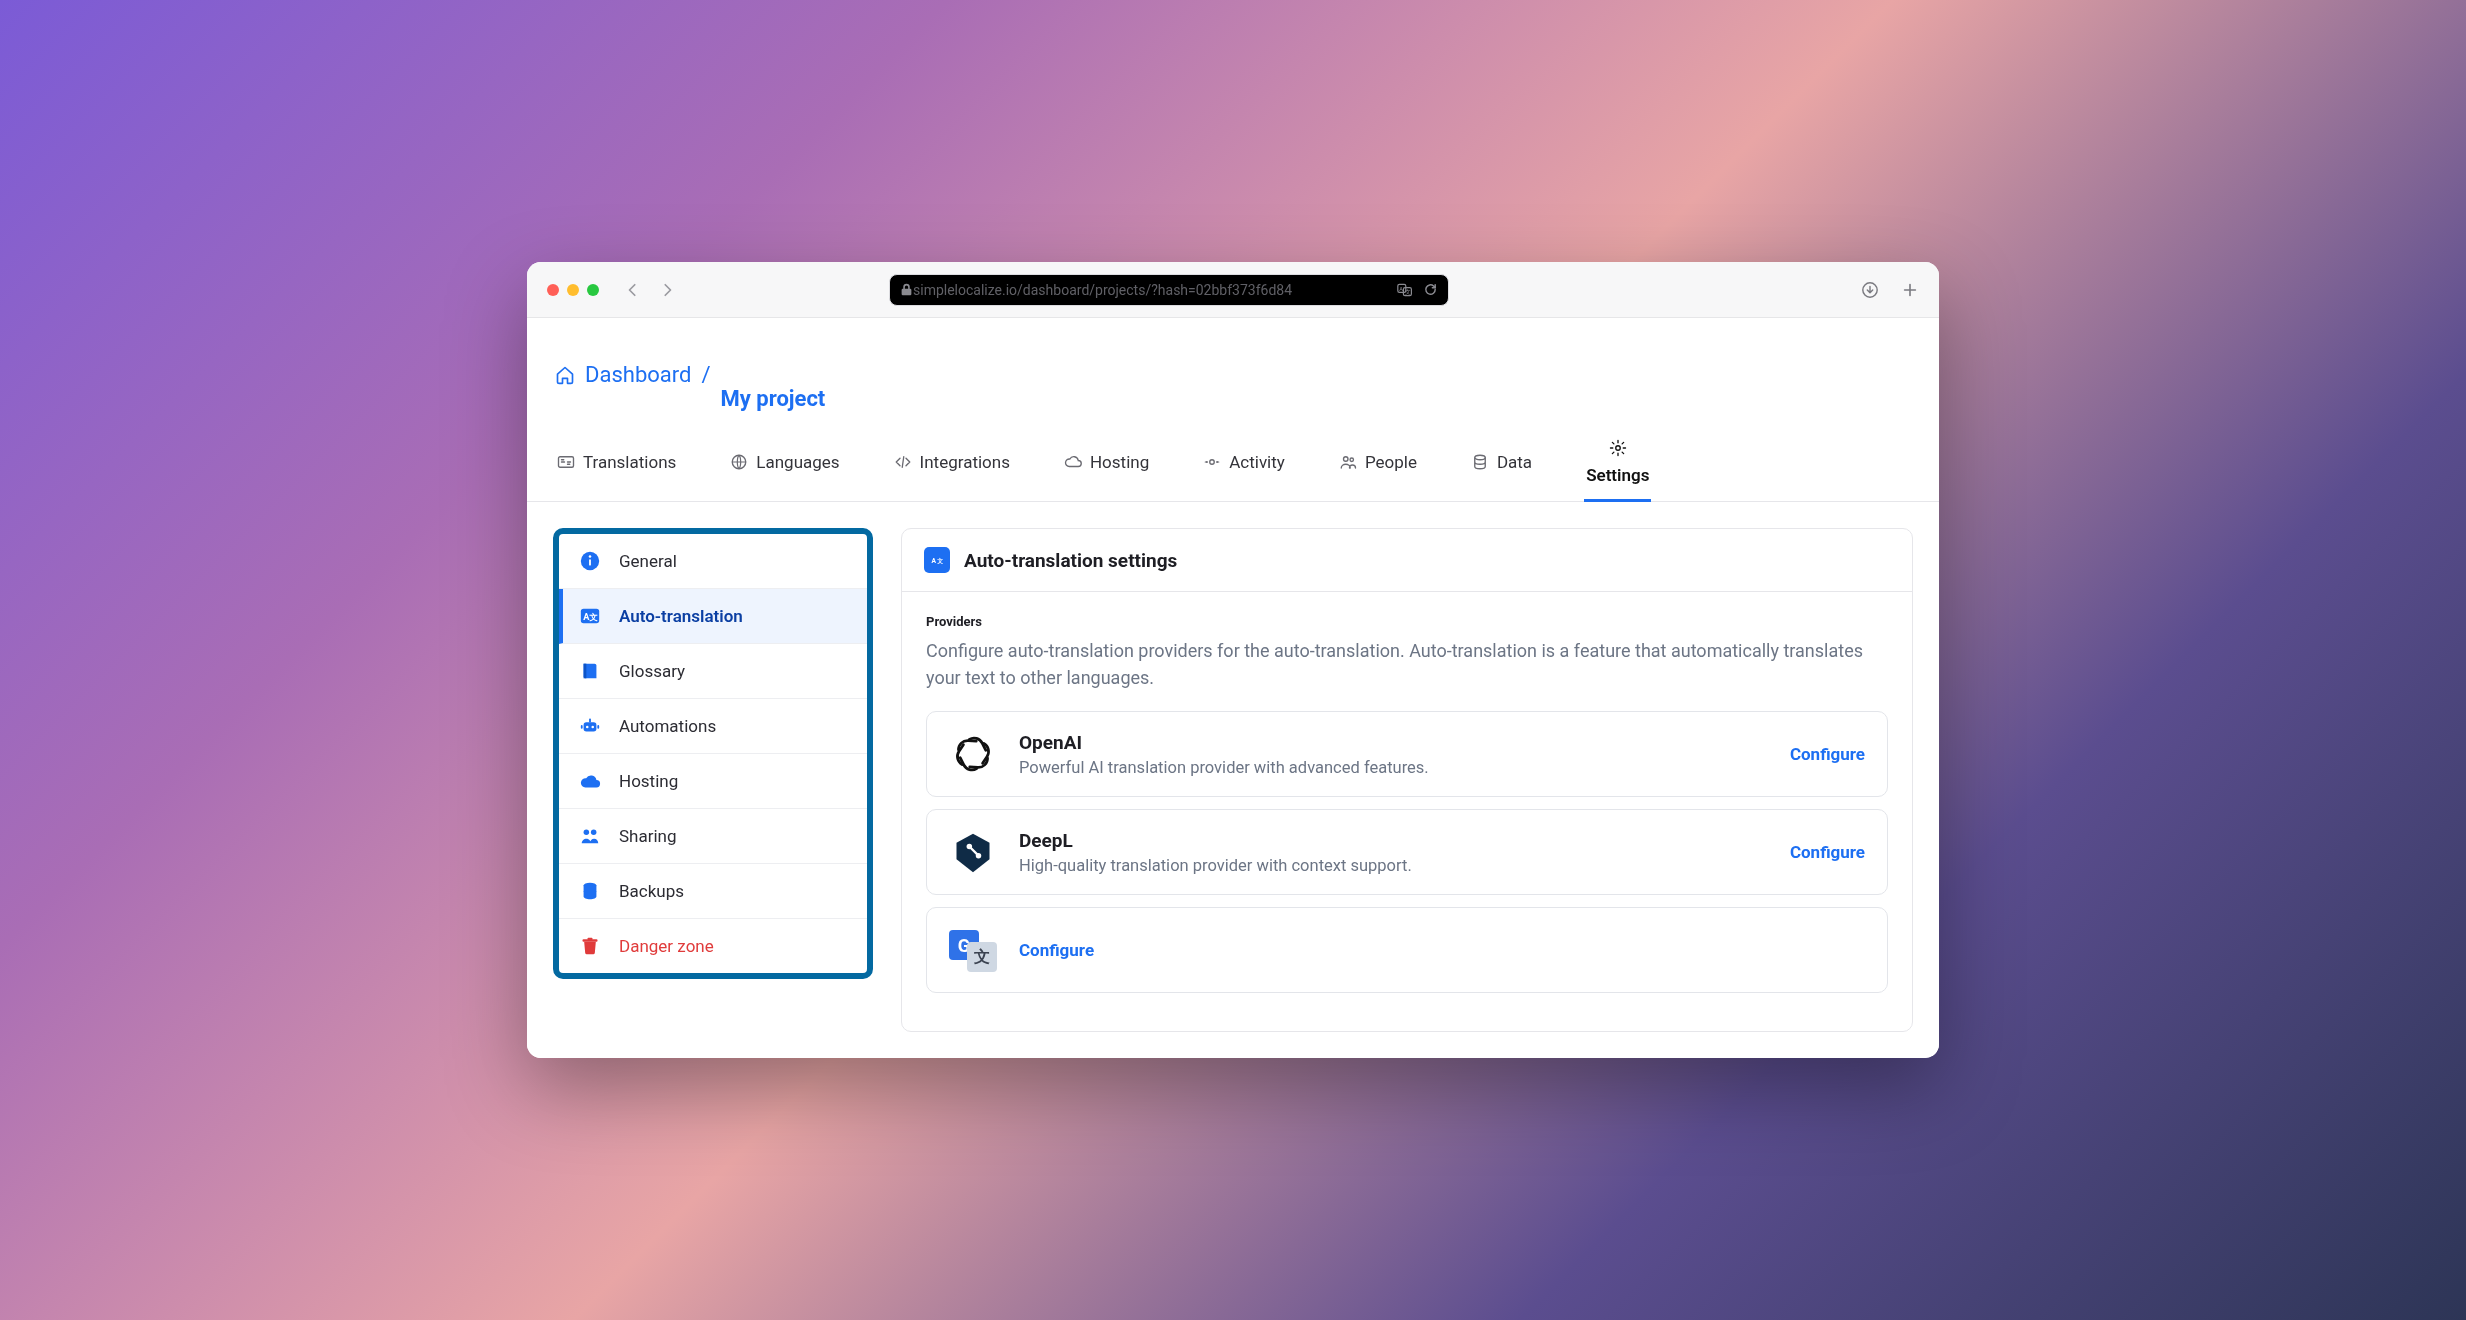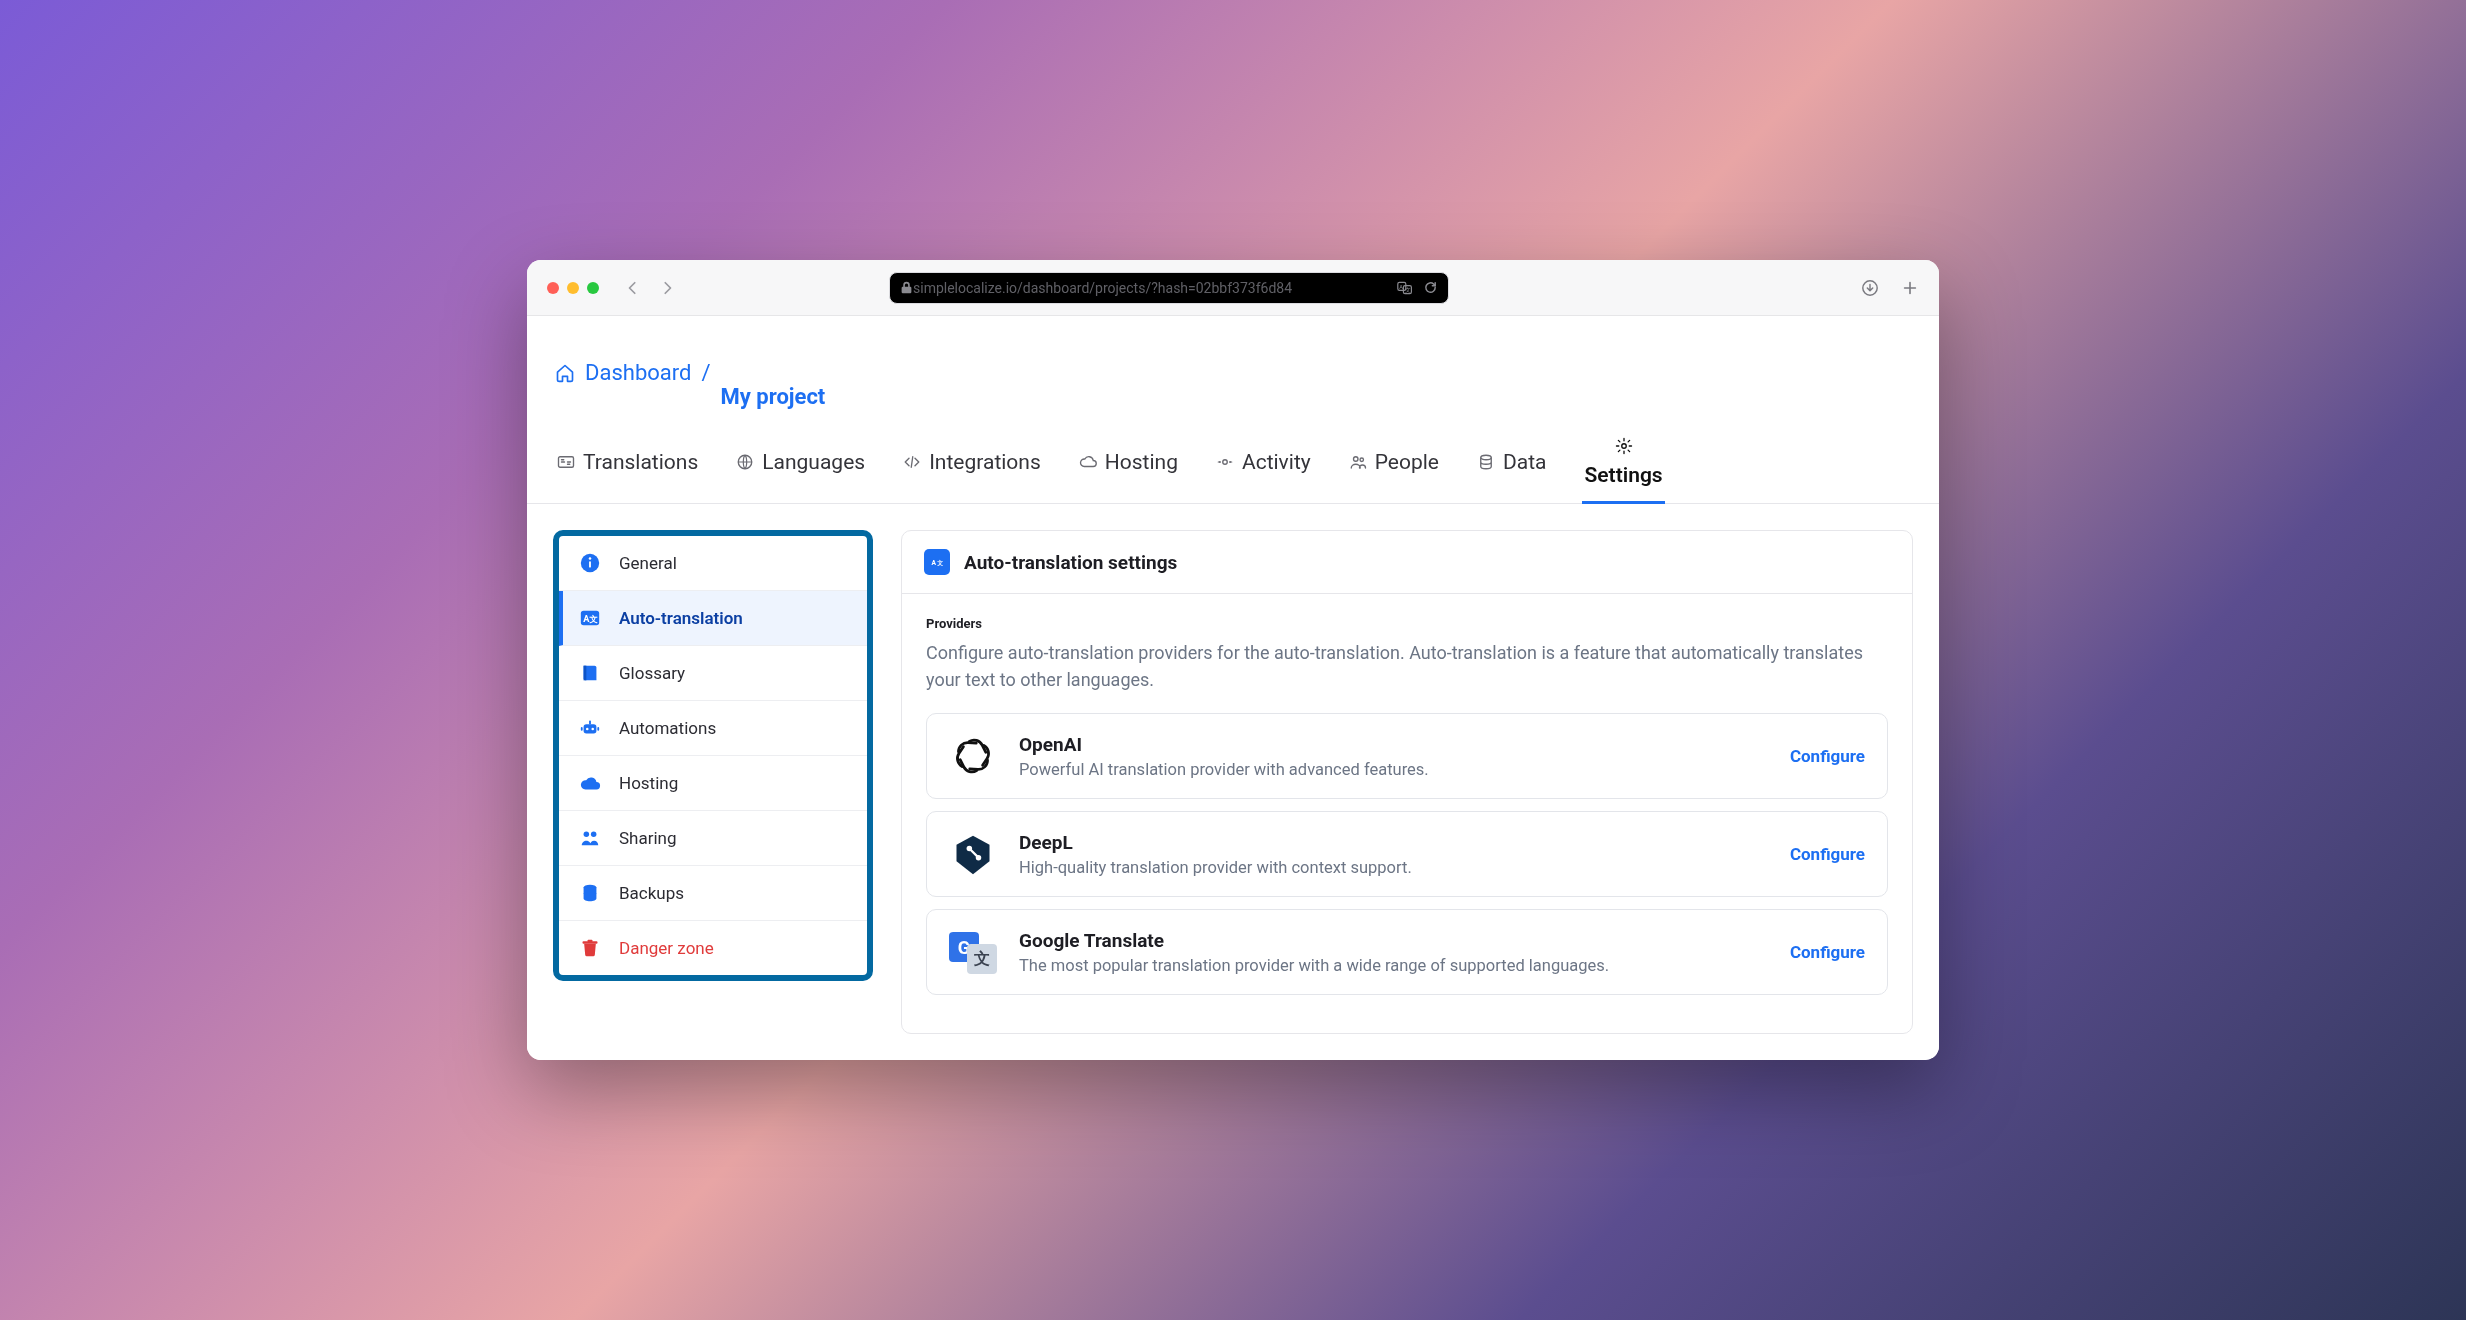--- a/index.html
+++ b/index.html
@@ -71,23 +71,23 @@
     padding: 20px 28px 14px;
     display:flex; align-items:center; gap:10px;
     font-size: 22px;
   }
   .breadcrumb-row .home-icon { color:#1d6ff2; }
   .breadcrumb-row a.crumb { color:#1d6ff2; text-decoration:none; font-weight:400; cursor:pointer; }
   .breadcrumb-row .sep { color:#1d6ff2; }
   .breadcrumb-row .current { color:#1d6ff2; font-weight:700;margin-top:48px; }
 
   .tabs {
-    display:flex; gap:34px; padding: 4px 28px 0;
+    display:flex; gap:50px; padding: 4px 28px 0;
     border-bottom: 1px solid #e6e6ea;
-    font-size: 21px;
+    font-size: 17px;
     color:#3d3d42;
   }
   .tab {
     display:flex; align-items:center; gap:8px;
     padding: 10px 2px 14px;
     cursor:pointer;
     color:#34343a;
     border-bottom: 3px solid transparent;
     margin-bottom:-1px;
   }
@@ -469,24 +469,20 @@
             <div class="prov-action">Configure</div>
           </div>
 
           <div class="provider">
             <div class="prov-icon">
               <div class="gicon">
                 <div class="ga">G</div>
                 <div class="gb">文</div>
               </div>
             </div>
-            <div class="prov-text">
-              <div class="prov-name">Google Translate</div>
-              <div class="prov-desc">The most popular translation provider with a wide range of supported languages.</div>
-            </div>
             <div class="prov-action">Configure</div>
           </div>
 
         </div>
       </div>
 
     </div>
   </div>
 </div>
 

